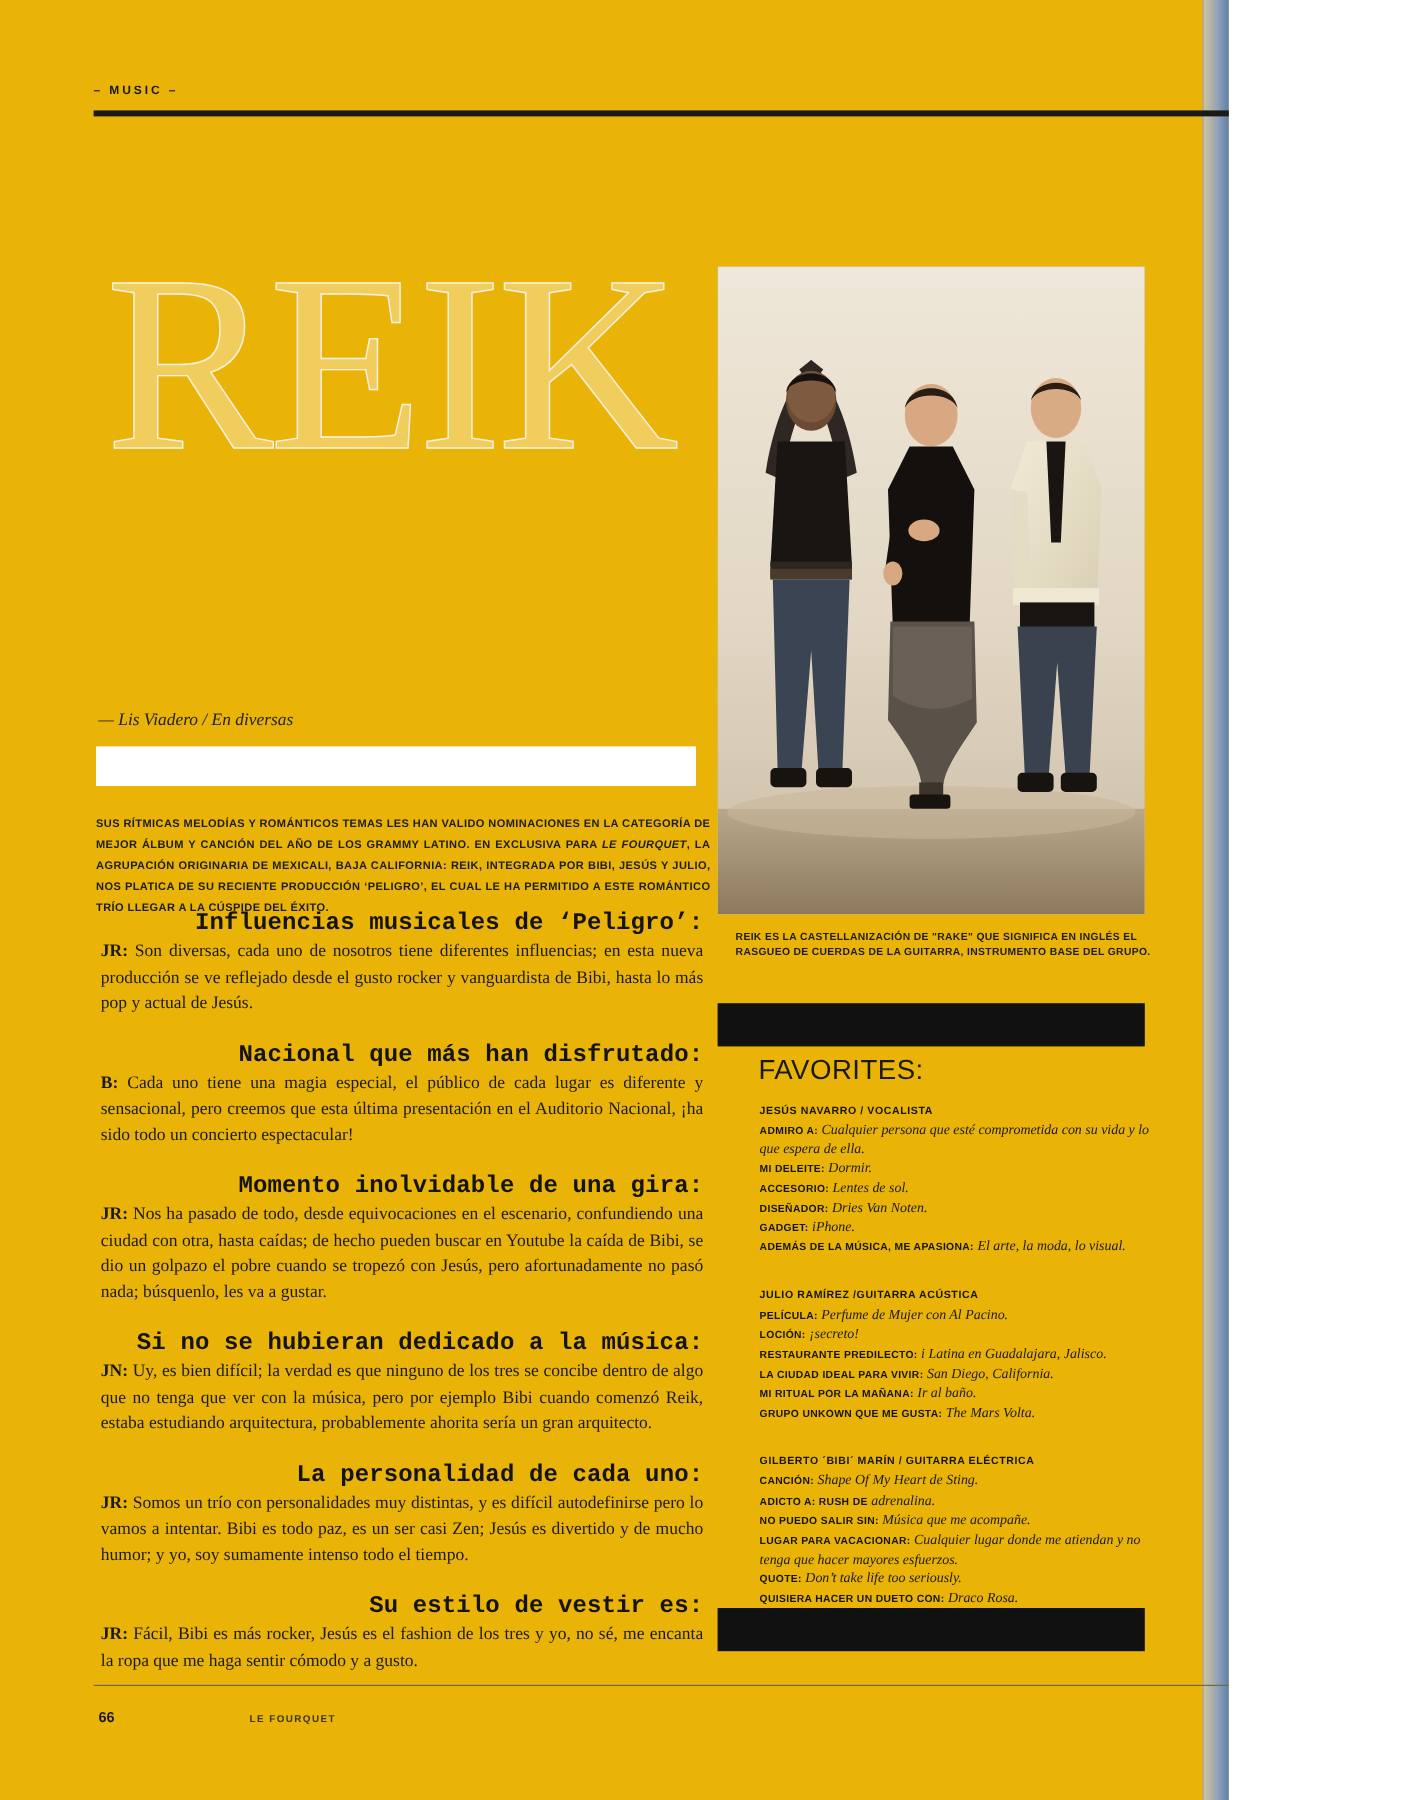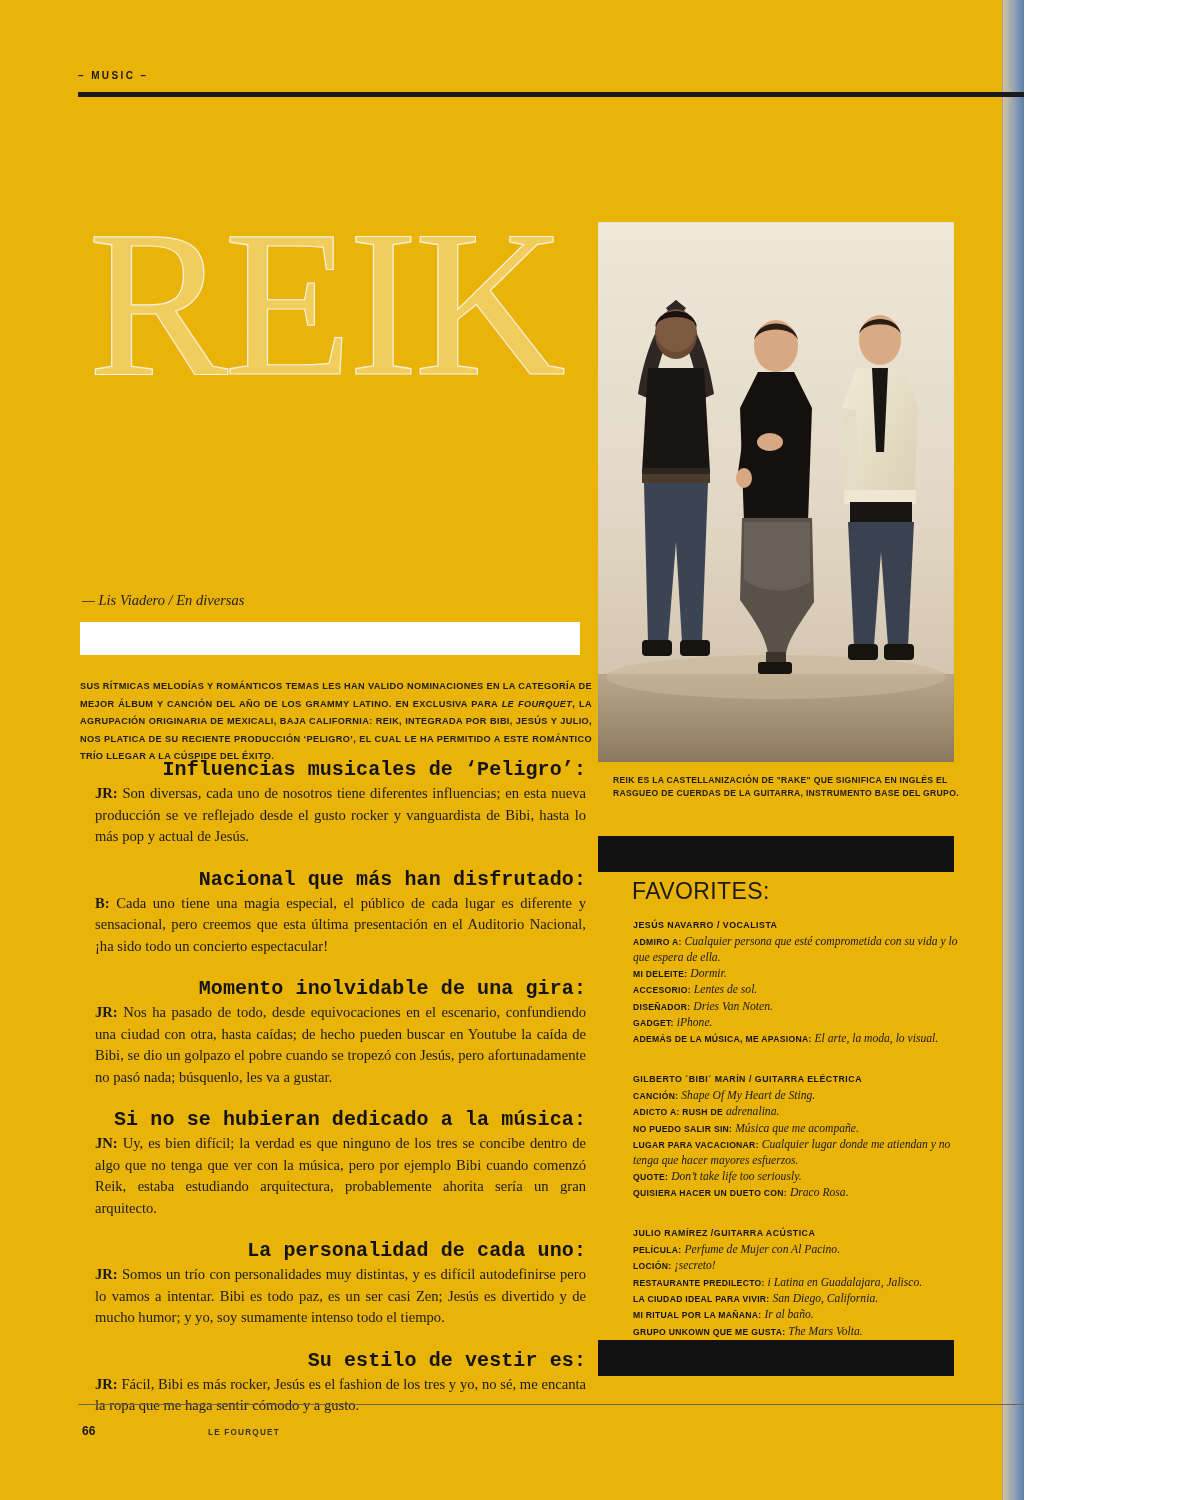--- a/index.html
+++ b/index.html
@@ -110,21 +110,21 @@
     color: #141414;
     margin: 0 0 2px 0;
     letter-spacing: 0.1px;
     text-align: right;
   }
   .qa .a {
     font-family: "Liberation Serif", serif;
     font-size: 14.6px;
     line-height: 21.5px;
     color: #1b1b1b;
-    margin: 0 0 20px 15px;
+    margin: 0 0 20px 4px;
     text-align: justify;
   }
   .qa .a b { font-weight: bold; }
 
   
   .photo {
     position: absolute;
     left: 598px; top: 222px;
     width: 356px; height: 540px;
     overflow: hidden;
@@ -356,39 +356,39 @@
       <div class="fav-person">JESÚS NAVARRO / VOCALISTA</div>
       <div class="fav-row"><span class="lbl">ADMIRO A:</span> <span class="val">Cualquier persona que esté comprometida con su vida y lo que espera de ella.</span></div>
       <div class="fav-row"><span class="lbl">MI DELEITE:</span> <span class="val">Dormir.</span></div>
       <div class="fav-row"><span class="lbl">ACCESORIO:</span> <span class="val">Lentes de sol.</span></div>
       <div class="fav-row"><span class="lbl">DISEÑADOR:</span> <span class="val">Dries Van Noten.</span></div>
       <div class="fav-row"><span class="lbl">GADGET:</span> <span class="val">iPhone.</span></div>
       <div class="fav-row"><span class="lbl">ADEMÁS DE LA MÚSICA, ME APASIONA:</span> <span class="val">El arte, la moda, lo visual.</span></div>
     </div>
 
     <div class="fav-block">
+      <div class="fav-person">JULIO RAMÍREZ /GUITARRA ACÚSTICA</div>
+      <div class="fav-row"><span class="lbl">PELÍCULA:</span> <span class="val">Perfume de Mujer con Al Pacino.</span></div>
+      <div class="fav-row"><span class="lbl">LOCIÓN:</span> <span class="val">¡secreto!</span></div>
+      <div class="fav-row"><span class="lbl">RESTAURANTE PREDILECTO:</span> <span class="val">i Latina en Guadalajara, Jalisco.</span></div>
+      <div class="fav-row"><span class="lbl">LA CIUDAD IDEAL PARA VIVIR:</span> <span class="val">San Diego, California.</span></div>
+      <div class="fav-row"><span class="lbl">MI RITUAL POR LA MAÑANA:</span> <span class="val">Ir al baño.</span></div>
+      <div class="fav-row"><span class="lbl">GRUPO UNKOWN QUE ME GUSTA:</span> <span class="val">The Mars Volta.</span></div>
+    </div>
+
+    <div class="fav-block">
       <div class="fav-person">GILBERTO ´BIBI´ MARÍN / GUITARRA ELÉCTRICA</div>
       <div class="fav-row"><span class="lbl">CANCIÓN:</span> <span class="val">Shape Of My Heart de Sting.</span></div>
       <div class="fav-row"><span class="lbl">ADICTO A: RUSH DE</span> <span class="val">adrenalina.</span></div>
       <div class="fav-row"><span class="lbl">NO PUEDO SALIR SIN:</span> <span class="val">Música que me acompañe.</span></div>
       <div class="fav-row"><span class="lbl">LUGAR PARA VACACIONAR:</span> <span class="val">Cualquier lugar donde me atiendan y no tenga que hacer mayores esfuerzos.</span></div>
       <div class="fav-row"><span class="lbl">QUOTE:</span> <span class="val">Don’t take life too seriously.</span></div>
       <div class="fav-row"><span class="lbl">QUISIERA HACER UN DUETO CON:</span> <span class="val">Draco Rosa.</span></div>
     </div>
 
-    <div class="fav-block">
-      <div class="fav-person">JULIO RAMÍREZ /GUITARRA ACÚSTICA</div>
-      <div class="fav-row"><span class="lbl">PELÍCULA:</span> <span class="val">Perfume de Mujer con Al Pacino.</span></div>
-      <div class="fav-row"><span class="lbl">LOCIÓN:</span> <span class="val">¡secreto!</span></div>
-      <div class="fav-row"><span class="lbl">RESTAURANTE PREDILECTO:</span> <span class="val">i Latina en Guadalajara, Jalisco.</span></div>
-      <div class="fav-row"><span class="lbl">LA CIUDAD IDEAL PARA VIVIR:</span> <span class="val">San Diego, California.</span></div>
-      <div class="fav-row"><span class="lbl">MI RITUAL POR LA MAÑANA:</span> <span class="val">Ir al baño.</span></div>
-      <div class="fav-row"><span class="lbl">GRUPO UNKOWN QUE ME GUSTA:</span> <span class="val">The Mars Volta.</span></div>
-    </div>
-
   </div>
 
   <div class="black-bar-bottom"></div>
 
   <div class="footer-rule"></div>
   <div class="folio">66</div>
   <div class="footer-mag">LE FOURQUET</div>
 
 </div>
 

